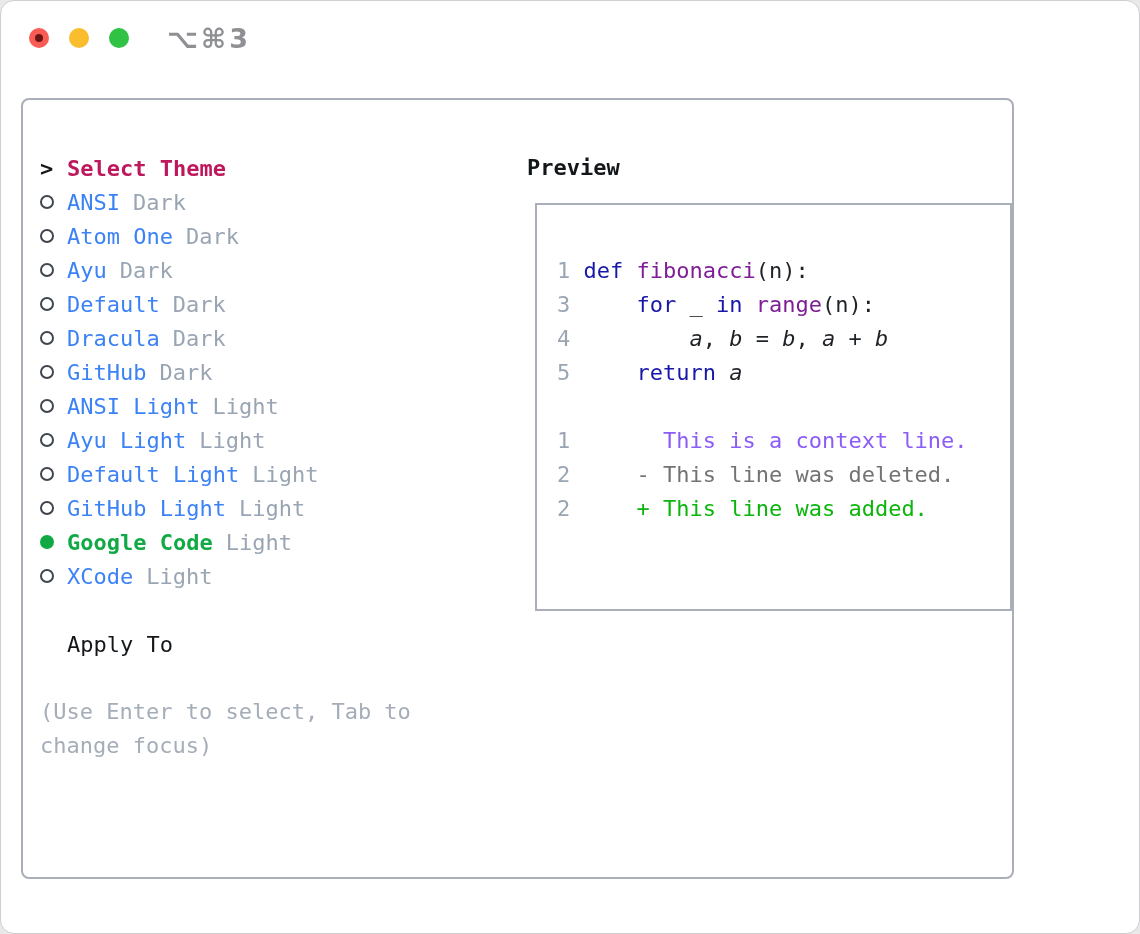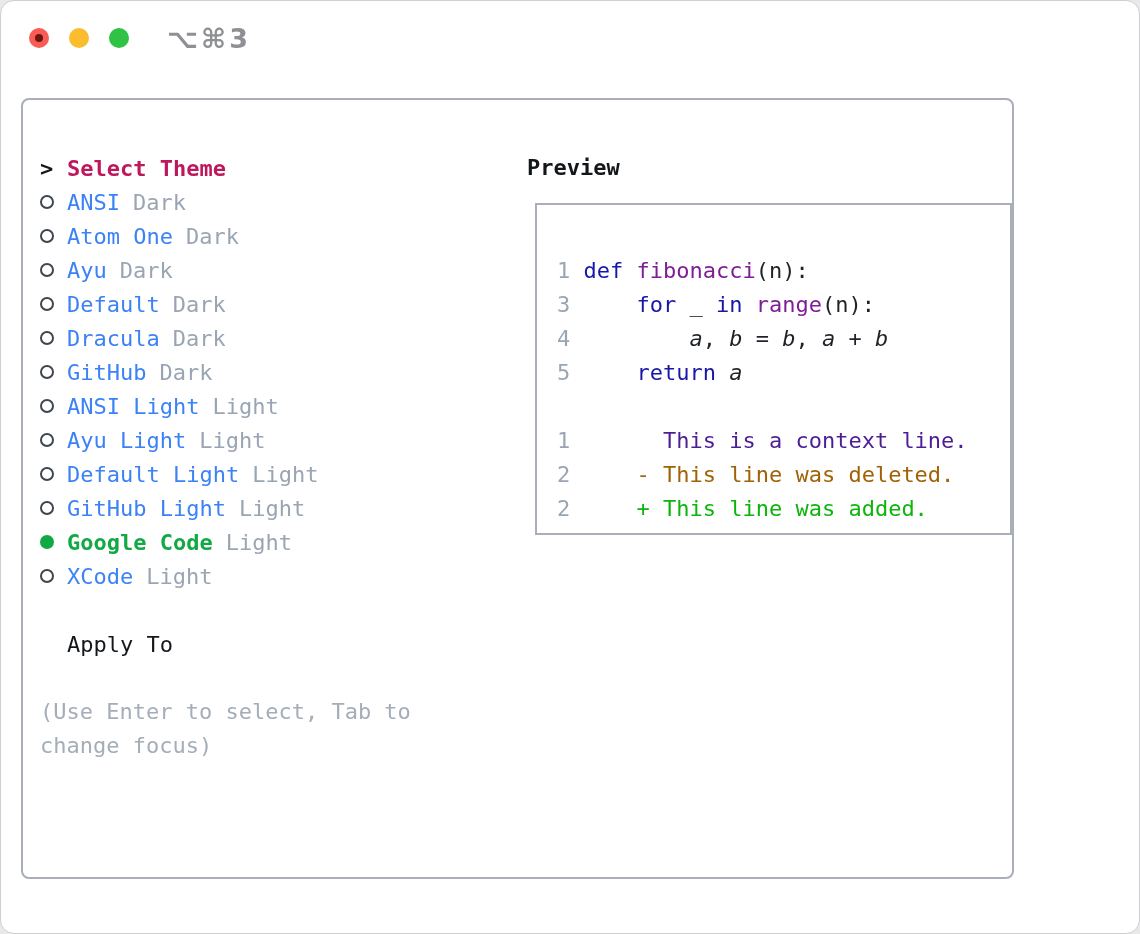--- a/index.html
+++ b/index.html
@@ -43,34 +43,34 @@
   .name.sel{color:#10a944;font-weight:bold;}
   .tag{color:#9aa5b3;margin-left:13px;}
   .apply-to{margin-top:34px;}
   .hdr2{color:#14171a;}
   .help{margin-top:34px;color:#a4adb8;line-height:34px;}
   
   .preview-col{position:absolute;left:504px;top:51px;font-size:22px;}
   .preview-title{height:34px;line-height:34px;font-weight:bold;color:#14171a;}
   .preview-box{
     margin-top:18px;margin-left:8px;
-    width:477px;height:332px;
+    width:477px;height:408px;
     border:2px solid #a9aeb8;box-sizing:border-box;
     padding:49px 0 0 20px;background:#ffffff;
   }
   .line{height:34px;line-height:34px;white-space:pre;font-size:22px;}
   #diff-block{margin-top:34px;}
   .ln{color:#9aa5b3;}
   .kw{color:#1717aa;}
   .fn{color:#7f1d96;}
   .nm{color:#006666;}
   .pl{color:#1f2328;}
   .id{color:#1f2328;font-style:italic;}
-  .ctx{color:#4c1d95;}
-  .del{color:#a16207;}
+  .ctx{color:#8b5cf6;}
+  .del{color:#737373;}
   .add{color:#0bb50b;}
 </style>
 </head>
 <body>
 
 <div class="window">
 
   <div class="titlebar">
     <span class="tl red">
         <span class="dot"></span>

